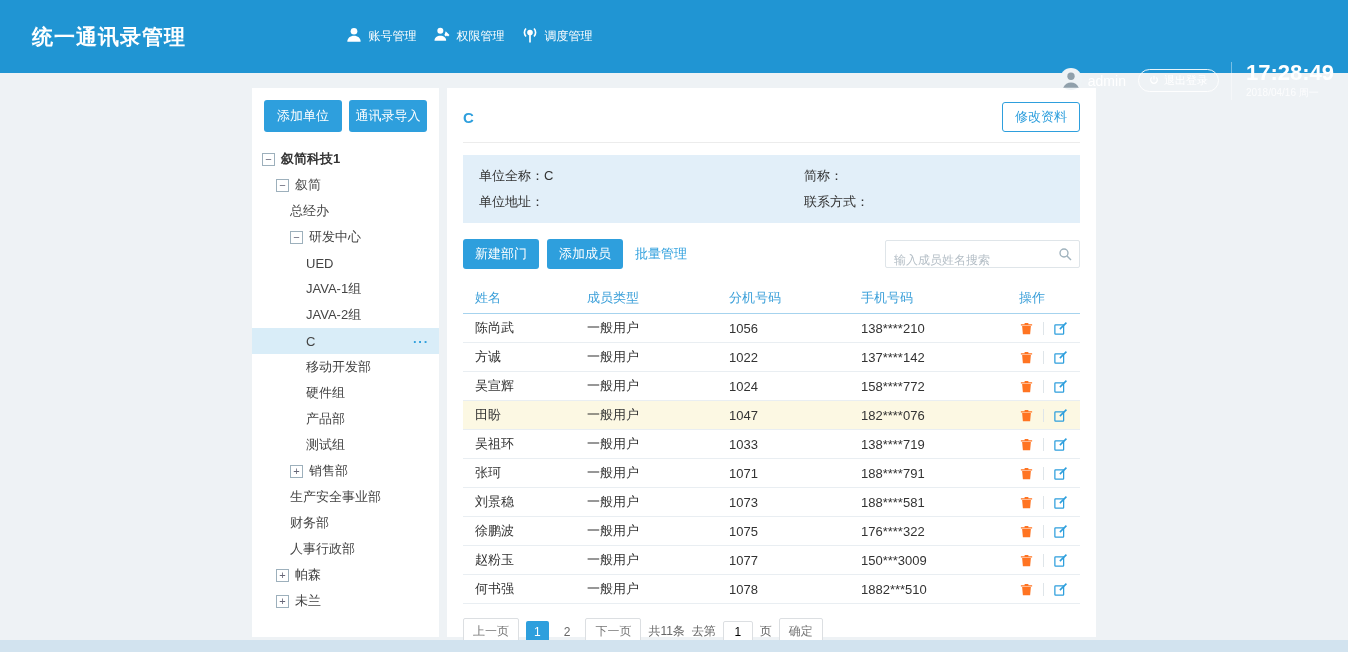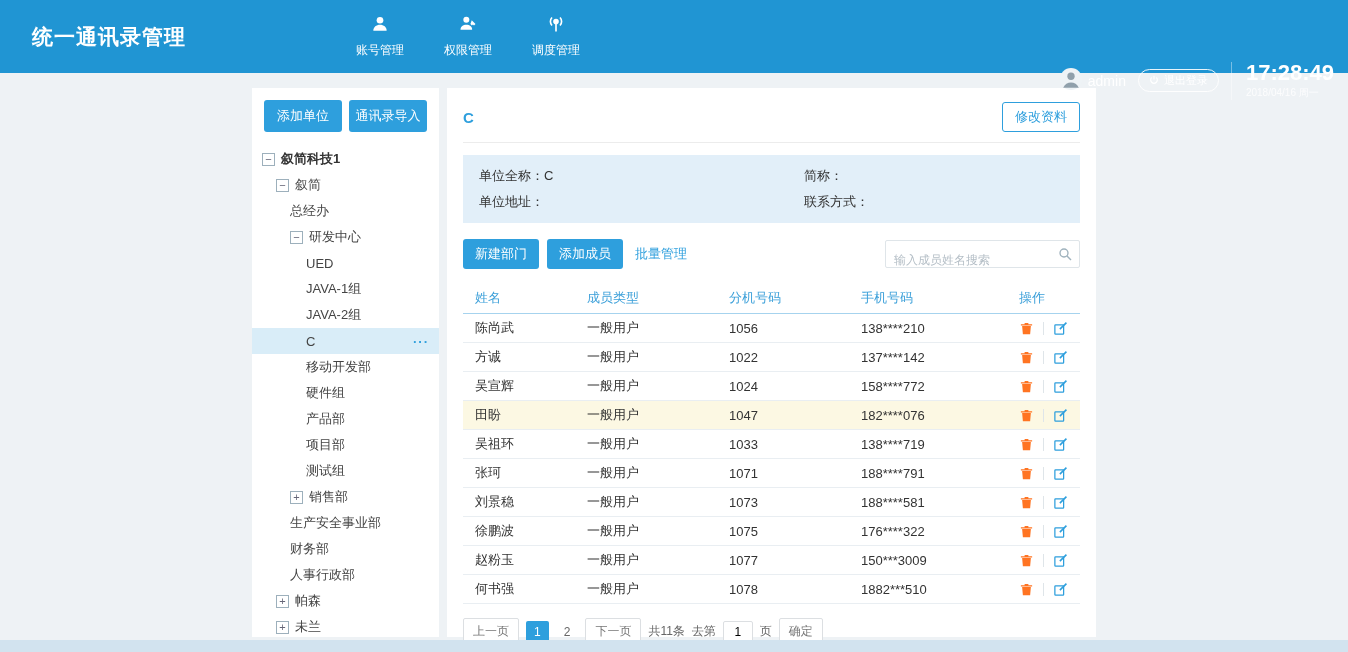--- a/index.html
+++ b/index.html
@@ -3,21 +3,21 @@
 <meta charset="utf-8">
 <style>
   * { margin:0; padding:0; box-sizing:border-box; }
   html,body { width:1348px; height:652px; overflow:hidden; background:#eef2f5;
     font-family:"Liberation Sans","DejaVu Sans",sans-serif; }
 
   
   .header { height:73px; background:#2095d3; display:flex; align-items:center; position:relative; }
   .app-title { color:#fff; font-size:21px; font-weight:bold; margin-left:32px; letter-spacing:1px; }
   .nav { display:flex; height:73px; margin-left:150px; }
-  .nav-item { width:88px; height:73px; display:flex; flex-direction:column; align-items:center; justify-content:center; gap:5px; color:#fff; font-size:12px; cursor:pointer; }
+  .nav-item { width:88px; height:73px; display:flex; flex-direction:row; align-items:center; justify-content:center; gap:5px; color:#fff; font-size:12px; cursor:pointer; }
   .nav-item.active { background:#1478b4; }
   .header-right { position:absolute; right:14px; top:0; height:73px; display:flex; align-items:center; gap:12px;margin-top:44px; }
   .user-chip { display:flex; align-items:center; gap:6px; color:#fff; font-size:14px; }
   .logout-btn { display:flex; align-items:center; gap:5px; border:1px solid rgba(255,255,255,.9); border-radius:12px; color:#fff; font-size:11px; padding:3px 10px; background:transparent; cursor:pointer; }
   .clock { border-left:1px solid rgba(255,255,255,.4); padding-left:14px; color:#fff; text-align:left; }
   .clock-time { font-size:22px; font-weight:bold; line-height:22px; }
   .clock-date { font-size:10px; opacity:.85; margin-top:2px; }
 
   
   .main { width:844px; margin:15px auto 0; display:flex; gap:8px; height:549px; }
@@ -173,23 +173,20 @@
       <div class="tree-item lvl3">
           <span class="tlabel">移动开发部</span>
         </div>
       <div class="tree-item lvl3">
           <span class="tlabel">硬件组</span>
         </div>
       <div class="tree-item lvl3">
           <span class="tlabel">产品部</span>
         </div>
       <div class="tree-item lvl3">
-          <span class="tlabel">项目部</span>
-        </div>
-      <div class="tree-item lvl3">
           <span class="tlabel">测试组</span>
         </div>
       <div class="tree-item lvl2">
           <span class="toggle plus"></span>
           <span class="tlabel">销售部</span>
         </div>
       <div class="tree-item lvl2">
           <span class="tlabel">生产安全事业部</span>
         </div>
       <div class="tree-item lvl2">

